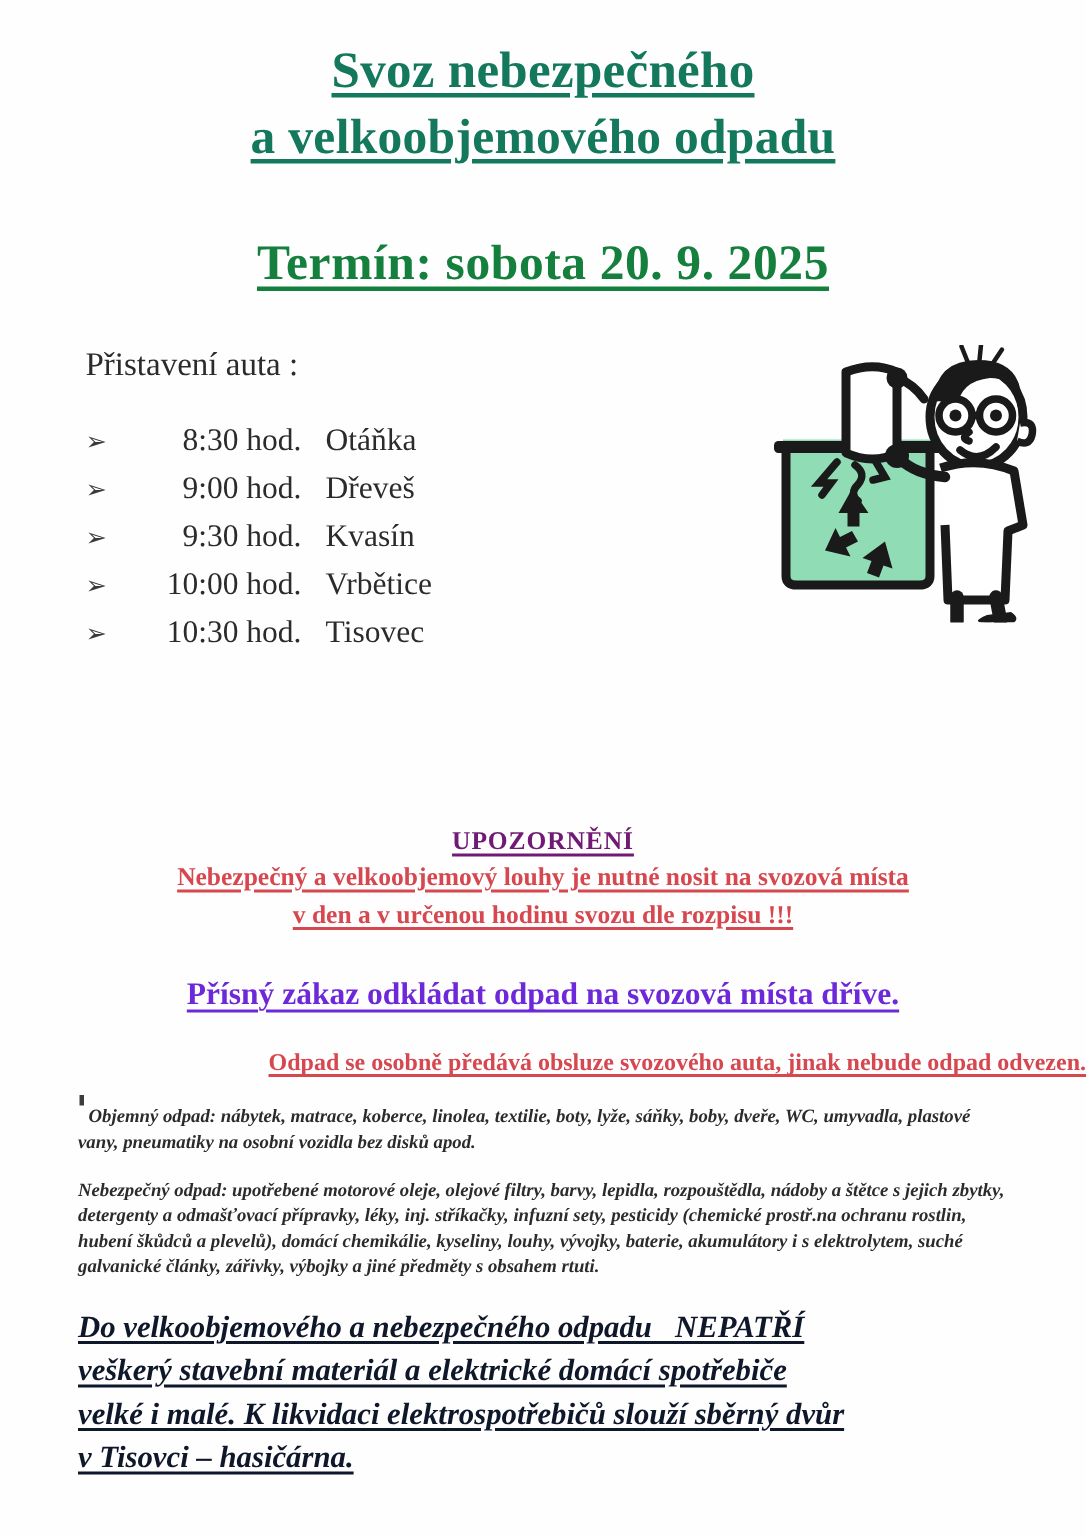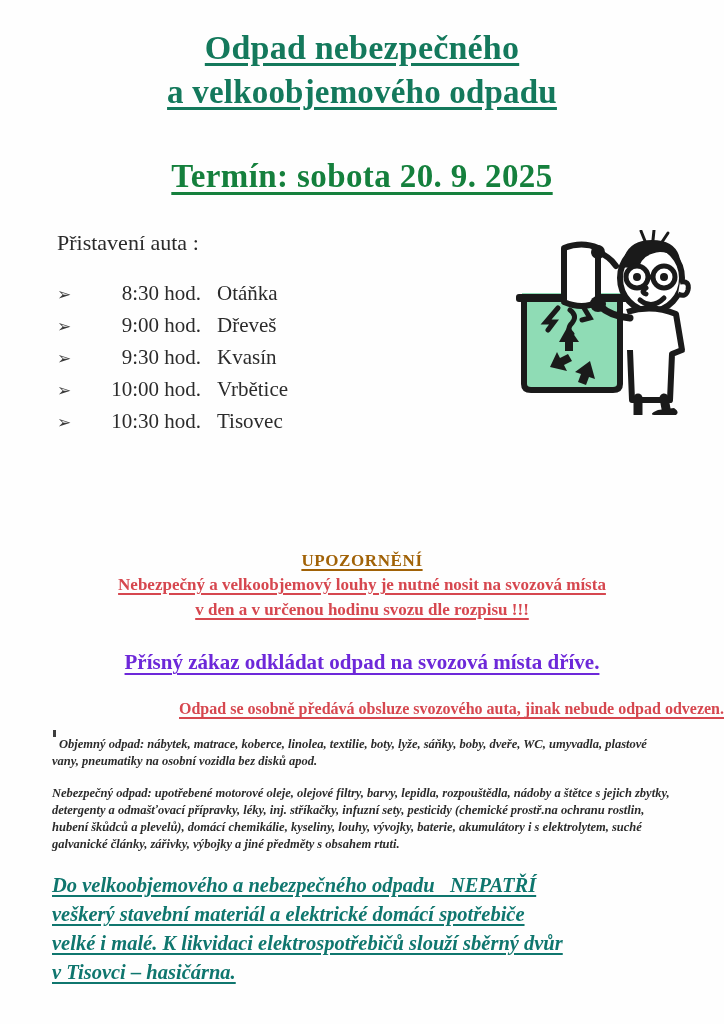--- a/index.html
+++ b/index.html
@@ -101,21 +101,21 @@
     height: 185px;
   }
   .illustration svg { display: block; width: 100%; height: 100%; }
 
   
   .notice {
     margin-top: 112px;
     text-align: center;
   }
   .notice-title {
-    color: #a16207;
+    color: #701a75;
     font-weight: bold;
     font-size: 17px;
     line-height: 22px;
     letter-spacing: 0.6px;
     text-decoration: underline;
     text-underline-offset: 3px;
     text-decoration-thickness: 2px;
   }
   .notice-l {
     color: #d6474f;
@@ -170,38 +170,38 @@
   .fine.second { margin-top: 15px; }
   .fine .indent { display: inline-block; width: 7px; }
 
   
   .closing {
     margin-top: 18px;
     padding: 0 40px 0 52px;
   }
   .closing-line {
     display: block;
-    color: #0f766e;
+    color: #0f172a;
     font-style: italic;
     font-weight: bold;
     font-size: 20.5px;
     line-height: 29px;
     text-decoration: underline;
     text-underline-offset: 3px;
     text-decoration-thickness: 2px;
     white-space: pre;
   }
 </style>
 </head>
 <body>
 
 <div class="page">
 
   <div class="title-block">
-    <span class="title-line l1">Odpad nebezpečného</span>
+    <span class="title-line l1">Svoz nebezpečného</span>
     <span class="title-line l2">a velkoobjemového odpadu</span>
   </div>
 
   <div class="date-line">Termín:  sobota  20. 9.  2025</div>
 
   <div class="schedule-wrap">
 
     <div class="schedule-heading">Přistavení auta :</div>
 
     <ul class="schedule-list">

